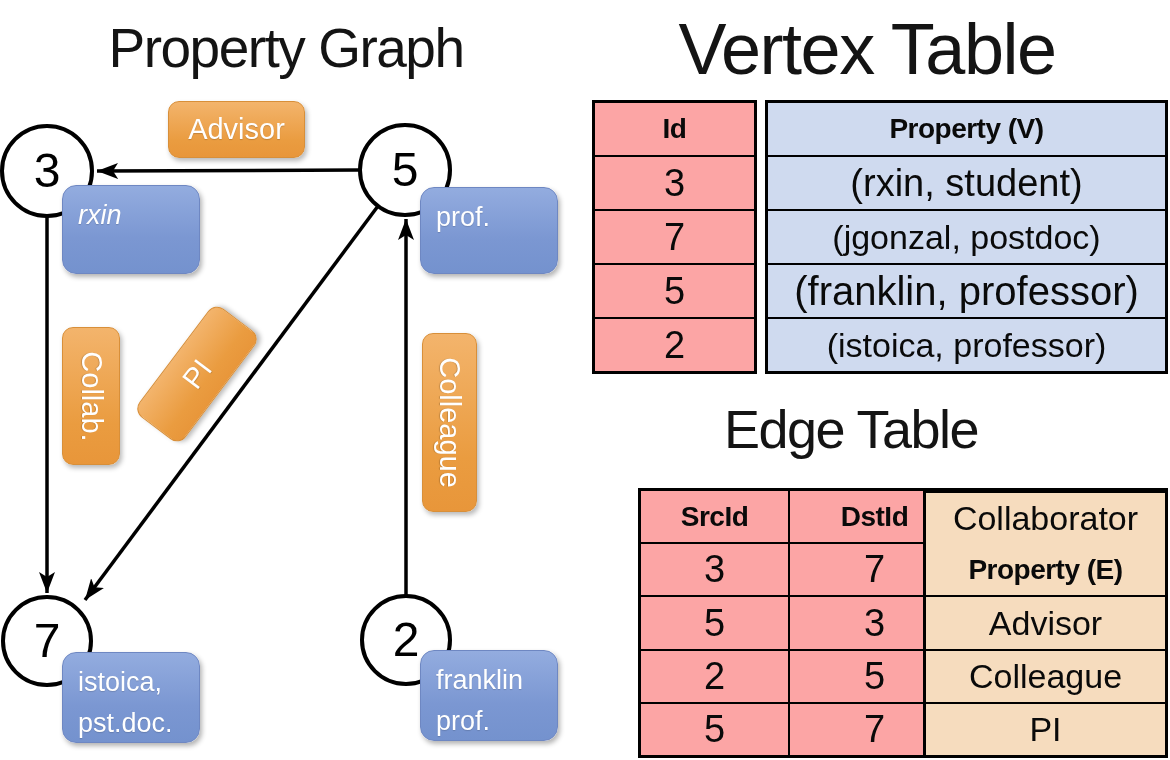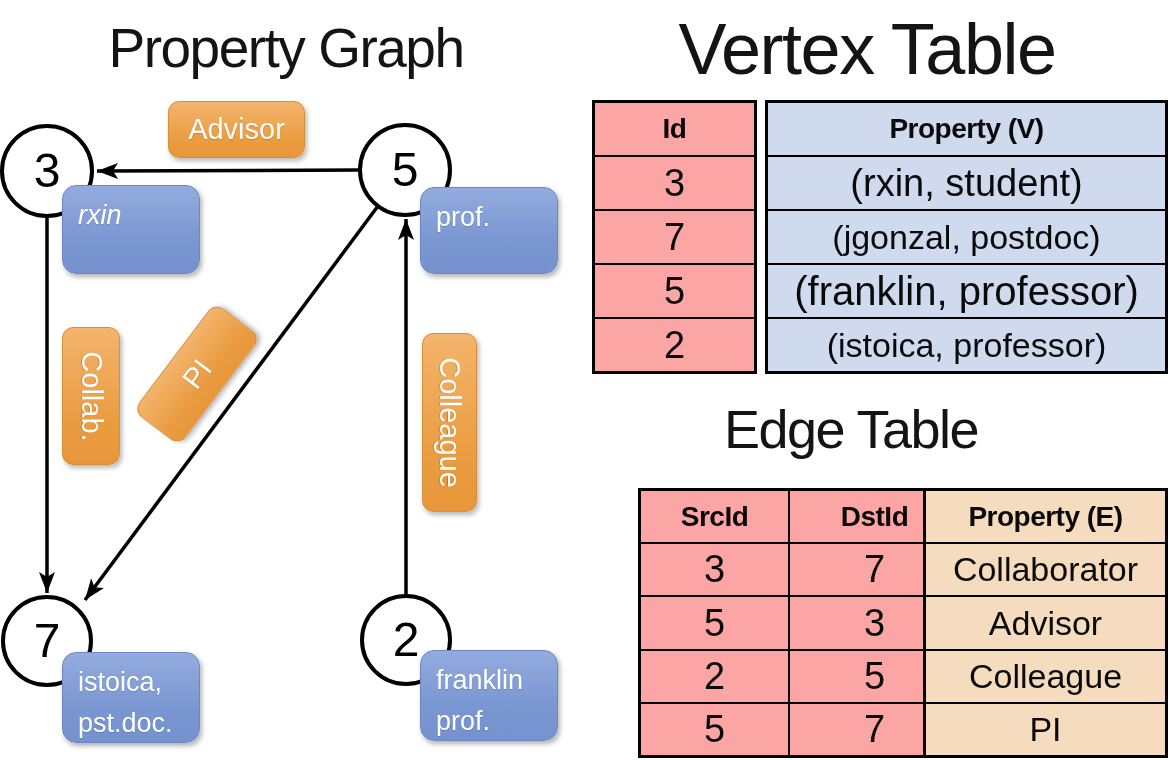--- a/index.html
+++ b/index.html
@@ -145,20 +145,20 @@
       <div class="cell src">2</div>
       <div class="cell dst">5</div>
     </div>
     <div class="trow idrow">
       <div class="cell src">5</div>
       <div class="cell dst">7</div>
     </div>
   </div>
 
   <div class="tbox" style="left:923px;top:488px;width:245px;height:270px;background:#F6DCBE;">
+    <div class="trow" style="font-size:34px">Collaborator</div>
     <div class="trow thead first">Property (E)</div>
-    <div class="trow" style="font-size:34px">Collaborator</div>
     <div class="trow" style="font-size:34px">Advisor</div>
     <div class="trow" style="font-size:34px">Colleague</div>
     <div class="trow" style="font-size:34px">PI</div>
   </div>
 
 </div>
 
 </body></html>

